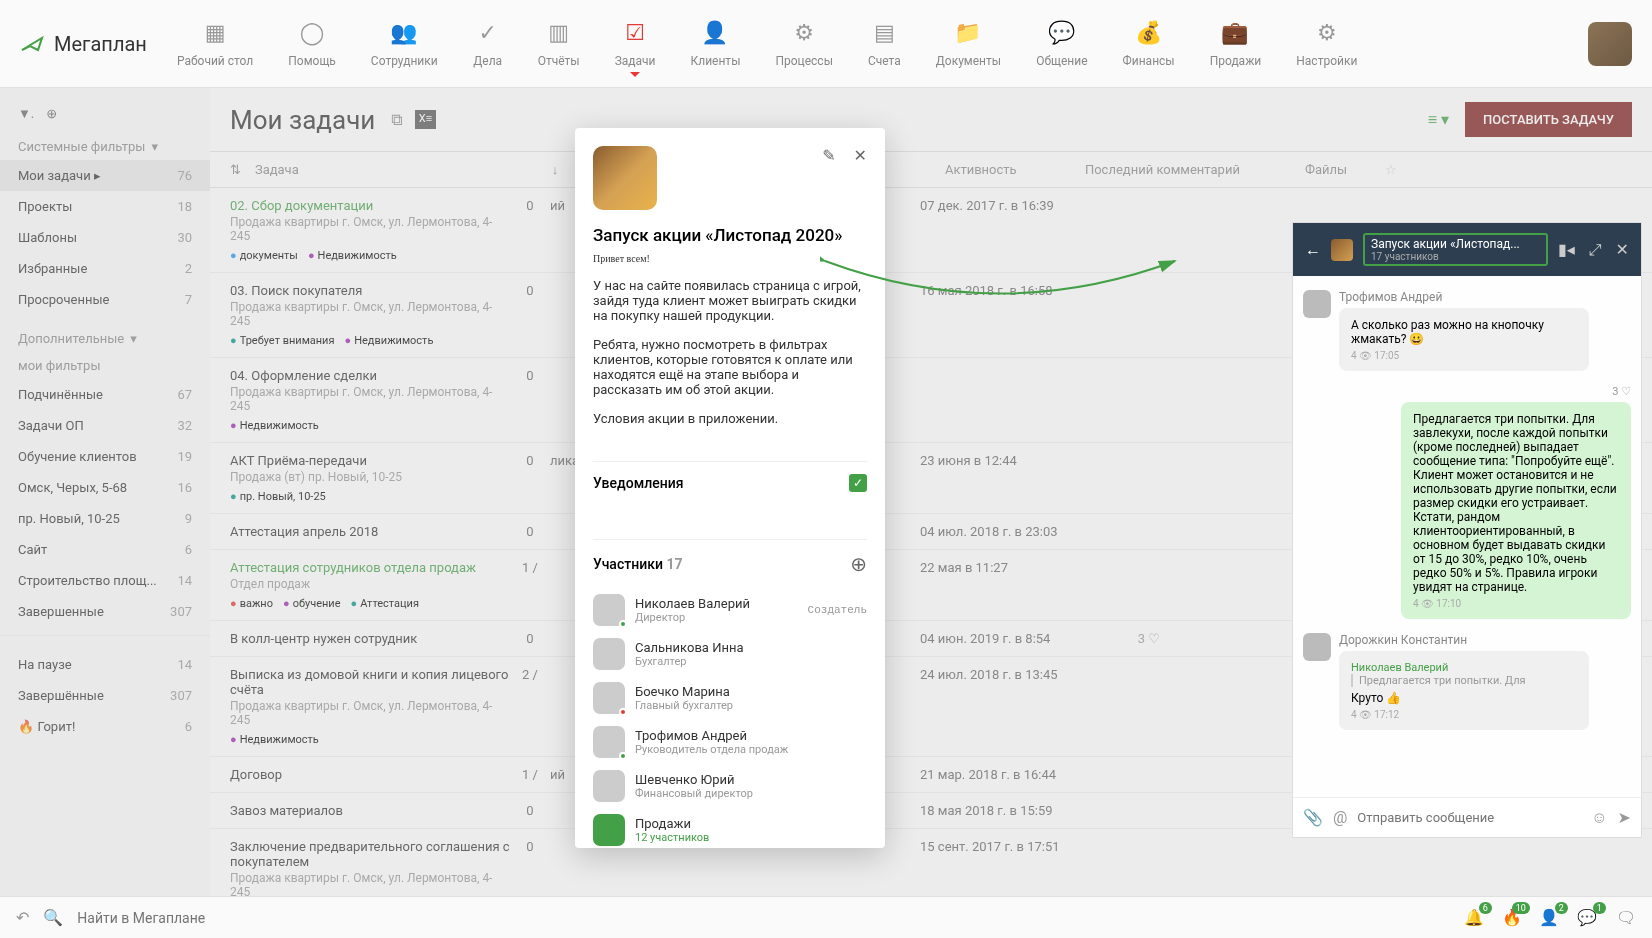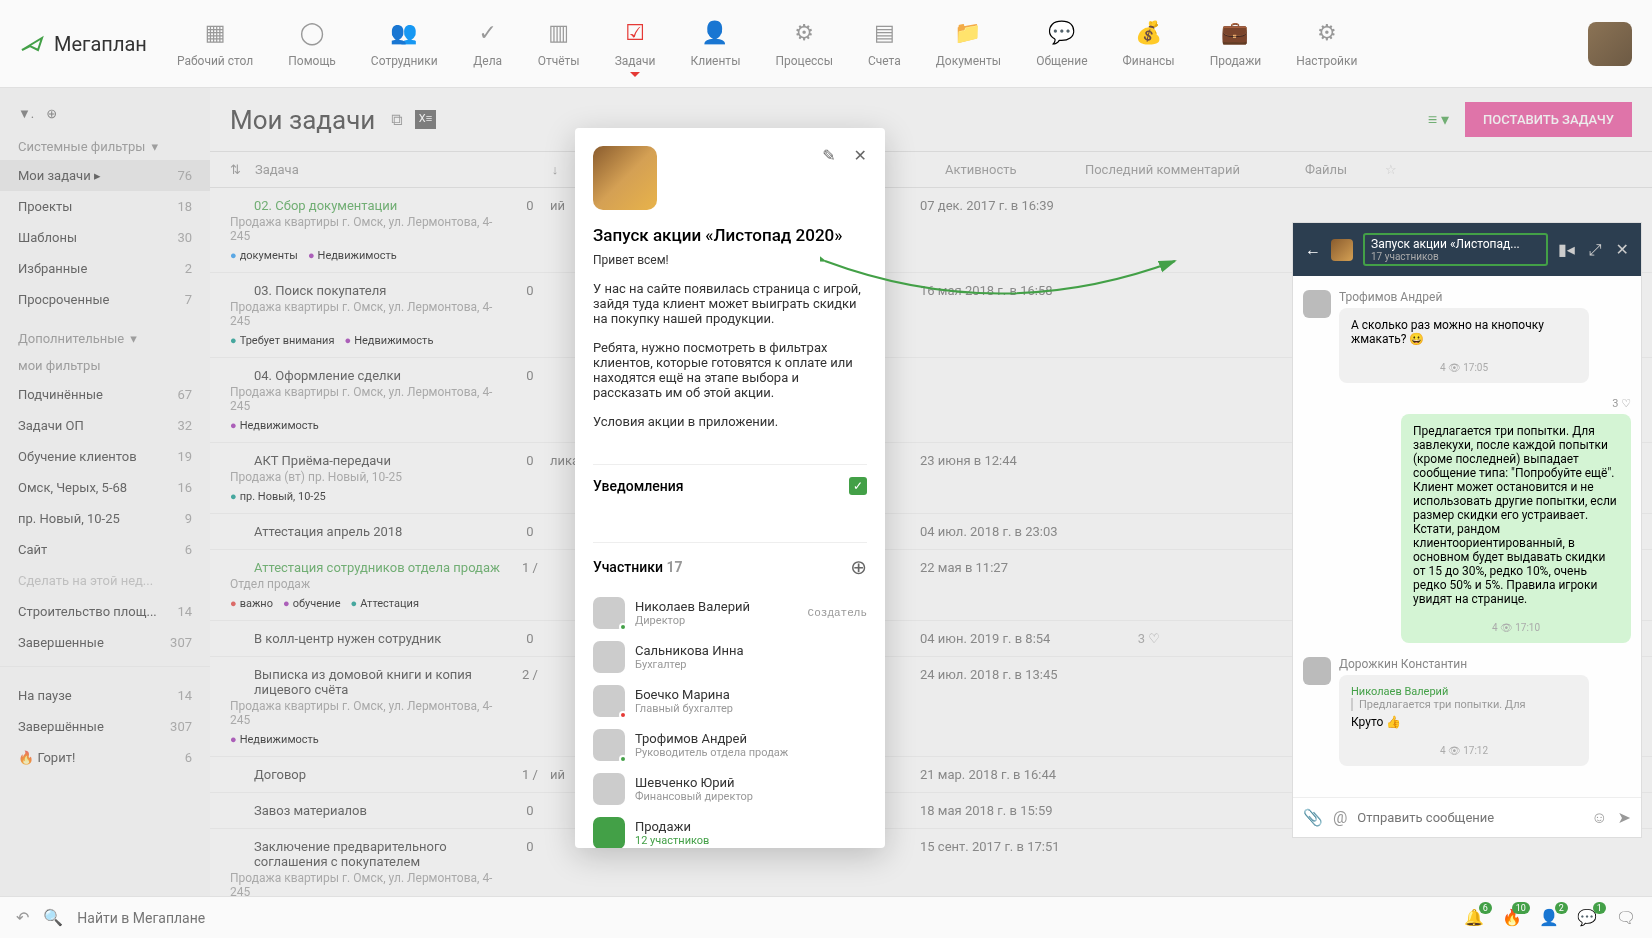--- a/index.html
+++ b/index.html
@@ -18,49 +18,49 @@
 .sb-section { color: #888; padding: 6px 18px; display: flex; align-items: center; gap: 6px; font-size: 13px; }
 .sb-item { display: flex; justify-content: space-between; padding: 8px 18px; color: #333; cursor: pointer; }
 .sb-item.active { background: #e8e8e8; }
 .sb-item .count { color: #999; }
 .sb-item.disabled { color: #bbb; }
 .content { flex: 1; background: #fff; overflow: hidden; }
 .content-head { display: flex; align-items: center; padding: 14px 20px; }
 .content-title { font-size: 26px; color: #333; font-weight: 400; }
 .head-icons { margin-left: 16px; display: flex; gap: 12px; color: #888; }
 .head-right { margin-left: auto; display: flex; align-items: center; gap: 16px; }
-.btn-primary { background: #ec4899; color: #fff; padding: 10px 18px; border: none; font-size: 13px; font-weight: 500; cursor: pointer; }
+.btn-primary { background: #7f1d1d; color: #fff; padding: 10px 18px; border: none; font-size: 13px; font-weight: 500; cursor: pointer; }
 .table-head { display: flex; border-top: 1px solid #e0e0e0; border-bottom: 1px solid #e0e0e0; padding: 10px 20px; color: #888; font-size: 13px; }
 .col-task { flex: 0 0 280px; }
 .col-cnt { flex: 0 0 40px; text-align: center; }
 .col-gap { flex: 0 0 370px; }
 .col-act { flex: 0 0 140px; }
 .col-com { flex: 0 0 220px; }
 .col-file { flex: 0 0 80px; }
 .task-row { padding: 10px 20px; display: flex; border-bottom: 1px solid #f0f0f0; font-size: 13px; }
 .task-main { flex: 0 0 280px; }
-.task-title { color: #333; margin-left: 24px; }
+.task-title { color: #333; }
 .task-title.green { color: #43a047; }
 .task-sub { color: #999; font-size: 12px; margin-top: 2px; }
 .task-tags { margin-top: 4px; }
 .tag { font-size: 11px; margin-right: 10px; }
 .tag::before { content: '●'; margin-right: 3px; }
 .tag.blue::before { color: #2196f3; }
 .tag.purple::before { color: #9c27b0; }
 .tag.red::before { color: #e53935; }
 .tag.teal::before { color: #009688; }
 .task-cnt { flex: 0 0 40px; text-align: center; color: #666; }
 .task-gap { flex: 0 0 370px; color: #666; }
 .task-act { flex: 0 0 140px; color: #666; }
 .modal-back { position: absolute; top: 88px; left: 0; right: 0; bottom: 42px; background: rgba(200,200,200,0.35); }
 .modal { position: absolute; top: 128px; left: 575px; width: 310px; background: #fff; border-radius: 4px; box-shadow: 0 8px 32px rgba(0,0,0,0.2); padding: 18px; max-height: 720px; overflow: hidden; }
 .modal-top { display: flex; justify-content: flex-end; gap: 18px; color: #666; margin-bottom: 10px; }
 .modal-img { width: 64px; height: 64px; border-radius: 10px; background: linear-gradient(135deg, #8a5c2e, #d4a054, #e8b34a); position: absolute; top: 18px; left: 18px; }
 .modal-title { font-size: 17px; font-weight: 500; margin-top: 60px; margin-bottom: 8px; }
-.modal-greet { font-size: 12px; color: #333; margin-bottom: 14px; }
+.modal-greet { font-size: 10px; color: #333; margin-bottom: 14px; font-family: Liberation Serif, serif; }
 .modal-para { font-size: 13px; color: #333; margin-bottom: 14px; }
 .modal-sec { display: flex; justify-content: space-between; align-items: center; padding: 12px 0; border-top: 1px solid #eee; font-size: 14px; font-weight: 500; margin-top: 35px; }
 .check-green { width: 18px; height: 18px; background: #43a047; border-radius: 3px; display: flex; align-items: center; justify-content: center; color: #fff; font-size: 12px; }
 .participant { display: flex; align-items: center; gap: 10px; padding: 6px 0; }
 .p-avatar { width: 32px; height: 32px; border-radius: 7px; background: #ccc; position: relative; }
 .p-avatar.green { background: #43a047; }
 .p-dot { position: absolute; bottom: -2px; right: -2px; width: 8px; height: 8px; border-radius: 50%; background: #43a047; border: 2px solid #fff; }
 .p-dot.red { background: #e53935; }
 .p-info { flex: 1; }
 .p-name { font-size: 13px; color: #333; }
@@ -71,21 +71,21 @@
 .chat-head-title { border: 2px solid #43a047; padding: 2px 6px; border-radius: 3px; flex: 1; }
 .chat-head-title .t1 { font-size: 12px; }
 .chat-head-title .t2 { font-size: 10px; color: #aaa; }
 .chat-icons { display: flex; gap: 14px; color: #ccc; font-size: 16px; }
 .chat-body { flex: 1; overflow: hidden; padding: 14px 10px; background: #fefefe; }
 .msg { margin-bottom: 14px; }
 .msg-auth { font-size: 12px; color: #888; margin-bottom: 4px; }
 .msg-bubble { padding: 10px 12px; border-radius: 8px; font-size: 12px; max-width: 250px; }
 .msg-bubble.grey { background: #f0f0f0; }
 .msg-bubble.green { background: #d4f4d4; margin-left: auto; max-width: 230px; }
-.msg-meta { font-size: 10px; color: #aaa; text-align: center; margin-top: 16px; }
+.msg-meta { font-size: 10px; color: #aaa; text-align: left; margin-top: 4px; }
 .msg-row { display: flex; gap: 8px; align-items: flex-start; }
 .msg-av { width: 28px; height: 28px; border-radius: 6px; background: #bbb; flex-shrink: 0; }
 .chat-input { border-top: 1px solid #eee; padding: 10px; display: flex; align-items: center; gap: 10px; color: #999; }
 .chat-input input { flex: 1; border: none; outline: none; font-size: 13px; }
 .footer { position: absolute; bottom: 0; left: 0; right: 0; height: 42px; background: #fafafa; border-top: 1px solid #e0e0e0; display: flex; align-items: center; padding: 0 16px; gap: 14px; }
 .footer input { border: none; background: none; outline: none; font-size: 14px; flex: 0 0 300px; color: #666; }
 .footer-icons { margin-left: auto; display: flex; gap: 18px; }
 .fi { position: relative; color: #888; }
 .fi-badge { position: absolute; top: -6px; right: -8px; background: #43a047; color: #fff; font-size: 9px; padding: 1px 4px; border-radius: 8px; }
 .arrow { position: absolute; top: 256px; left: 820px; width: 360px; height: 80px; pointer-events: none; }
@@ -222,24 +222,20 @@
           <span class="count">16</span>
         </div>
         <div class="sb-item">
           <span>пр. Новый, 10-25</span>
           <span class="count">9</span>
         </div>
         <div class="sb-item">
           <span>Сайт</span>
           <span class="count">6</span>
         </div>
-        <div class="sb-item disabled">
-          <span>Сделать на этой нед...</span>
-          <span class="count"></span>
-        </div>
         <div class="sb-item">
           <span>Строительство площ...</span>
           <span class="count">14</span>
         </div>
         <div class="sb-item">
           <span>Завершенные</span>
           <span class="count">307</span>
         </div>
       </div>
     <div style="height:14px;border-top:1px solid #eee;margin-top:8px"></div>

